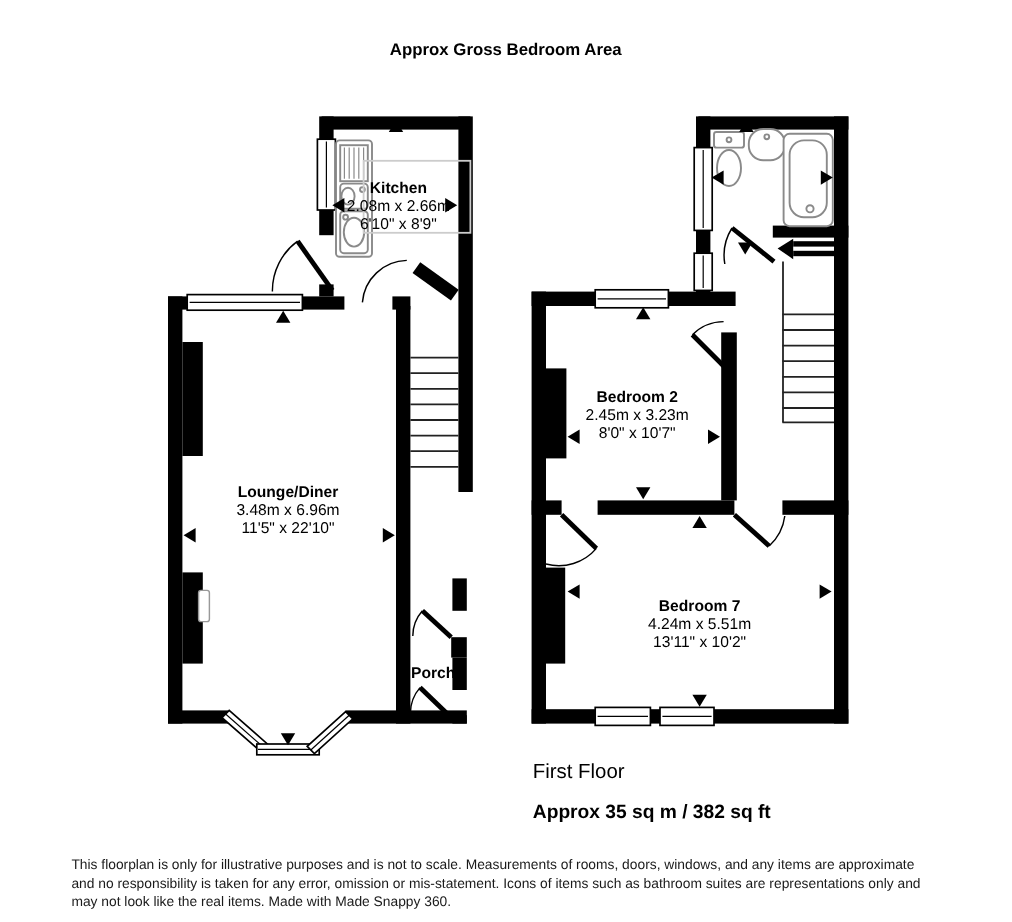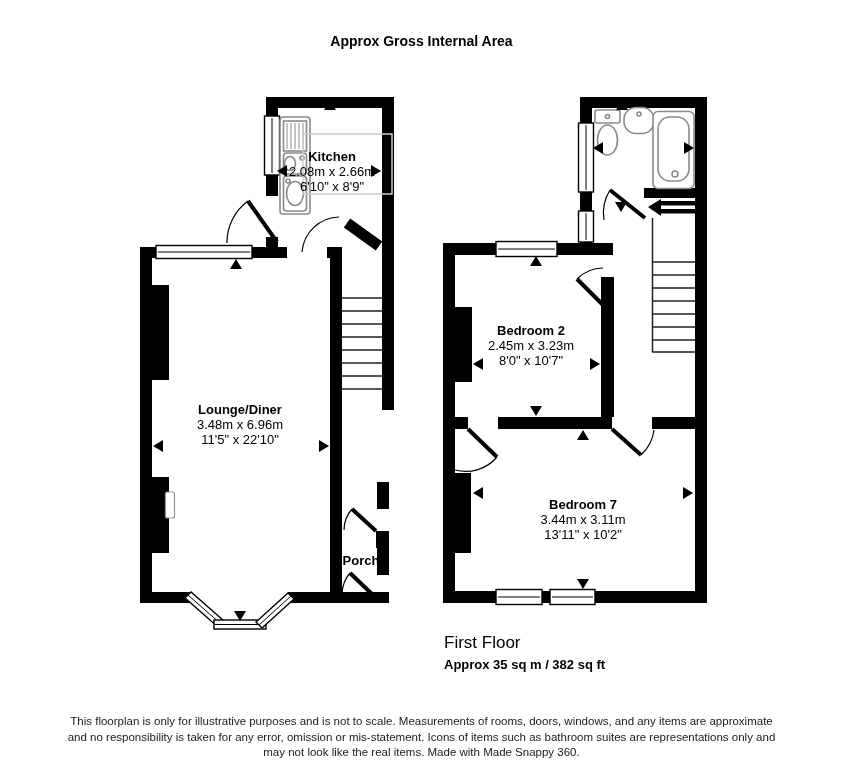--- a/index.html
+++ b/index.html
@@ -6,23 +6,23 @@
   .canvas{position:relative;width:843px;height:768px;background:#fff;overflow:hidden;
           font-family:"Liberation Sans", sans-serif;color:#000;}
   .plan-svg{position:absolute;left:0;top:0;}
   .title-block{position:absolute;left:0;right:0;top:33px;text-align:center;
                font-size:14px;font-weight:bold;line-height:17px;}
   .room-label{position:absolute;transform:translateX(-50%);text-align:center;
               font-size:13px;line-height:15px;white-space:nowrap;}
   .room-label .rname{font-weight:bold;}
   .caption{position:absolute;}
   .caption .cap-title{font-size:17px;line-height:20px;font-weight:normal;}
-  .caption .cap-area{font-size:13px;font-weight:bold;margin-top:4px;}
+  .caption .cap-area{font-size:16px;font-weight:bold;margin-top:16px;}
   .footer{position:absolute;top:714px;left:50%;transform:translateX(-50%);
-          width:724px;text-align:center;font-size:11.5px;line-height:15.5px;color:#1a1a1a;}
+          width:724px;text-align:left;font-size:11.5px;line-height:15.5px;color:#1a1a1a;}
   svg .wall{fill:#000;stroke:none;}
   svg .win{fill:#fff;stroke:#000;stroke-width:1.4;}
   svg .winline{stroke:#000;stroke-width:1;fill:none;}
   svg .leaf{stroke:#000;stroke-width:4;fill:none;}
   svg .arc{stroke:#000;stroke-width:1.2;fill:none;}
   svg .step{stroke:#222;stroke-width:1.5;fill:none;}
   svg .fixture{stroke:#8a8a8a;stroke-width:1.6;fill:#fff;}
   svg .fixline{stroke:#8a8a8a;stroke-width:1;fill:none;}
   svg .arrow{fill:#000;stroke:none;}
   svg .labelbox{fill:none;stroke:#ccc;stroke-width:1.5;}
@@ -187,21 +187,21 @@
       <polygon class="arrow" points="473,364 483,358 483,370"></polygon>
       <polygon class="arrow" points="600,364 590,358 590,370"></polygon>
       <polygon class="arrow" points="577,440 589,440 583,430"></polygon>
       <polygon class="arrow" points="577,579 589,579 583,589"></polygon>
       <polygon class="arrow" points="473,493 483,487 483,499"></polygon>
       <polygon class="arrow" points="693,493 683,487 683,499"></polygon>
     </g>
   </svg>
 
   <div class="title-block">
-    <div>Approx Gross Internal Area</div>
+    <div>Approx Gross Bedroom Area</div>
   </div>
 
   <div class="room-label" style="left:332px;top:149px">
     <div class="rname">Kitchen</div>
     <div class="rdim">2.08m x 2.66m</div>
     <div class="rdim">6'10" x 8'9"</div>
   </div>
 
   <div class="room-label" style="left:240px;top:402px">
     <div class="rname">Lounge/Diner</div>
@@ -215,21 +215,21 @@
 
 
   <div class="room-label" style="left:531px;top:323px">
     <div class="rname">Bedroom 2</div>
     <div class="rdim">2.45m x 3.23m</div>
     <div class="rdim">8'0" x 10'7"</div>
   </div>
 
   <div class="room-label" style="left:583px;top:497px">
     <div class="rname">Bedroom 7</div>
-    <div class="rdim">3.44m x 3.11m</div>
+    <div class="rdim">4.24m x 5.51m</div>
     <div class="rdim">13'11" x 10'2"</div>
   </div>
 
 
   <div class="caption" style="left:444px;top:633px">
     <div class="cap-title">First Floor</div>
     <div class="cap-area">Approx 35 sq m / 382 sq ft</div>
   </div>
 
   <div class="footer">This floorplan is only for illustrative purposes and is not to scale. Measurements of rooms, doors, windows, and any items are approximate and no responsibility is taken for any error, omission or mis-statement. Icons of items such as bathroom suites are representations only and may not look like the real items. Made with Made Snappy 360.</div>

